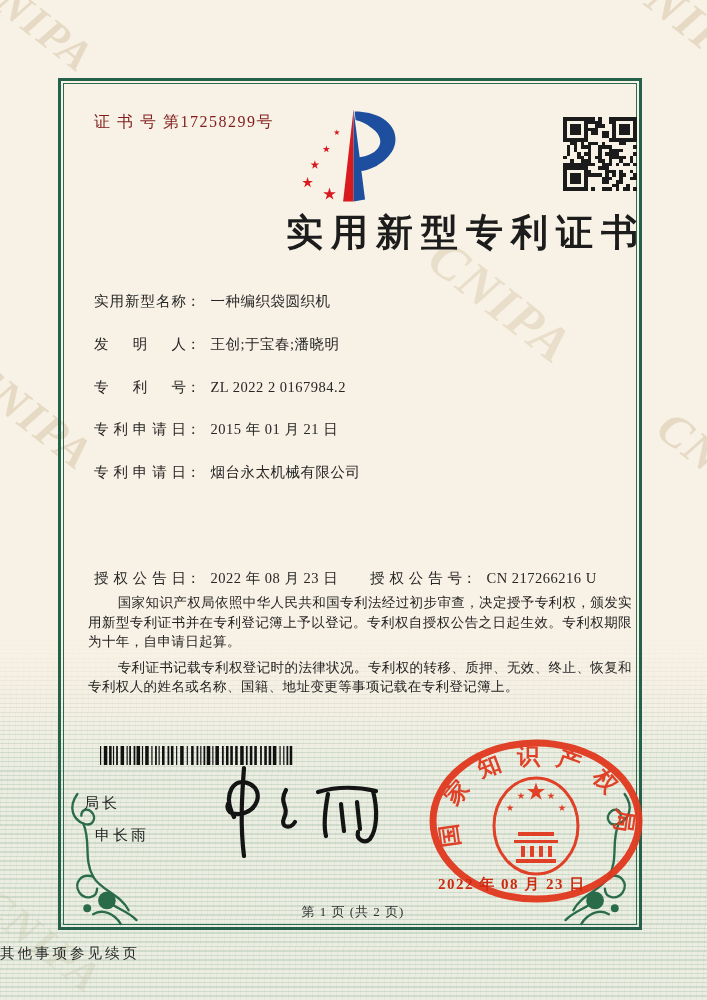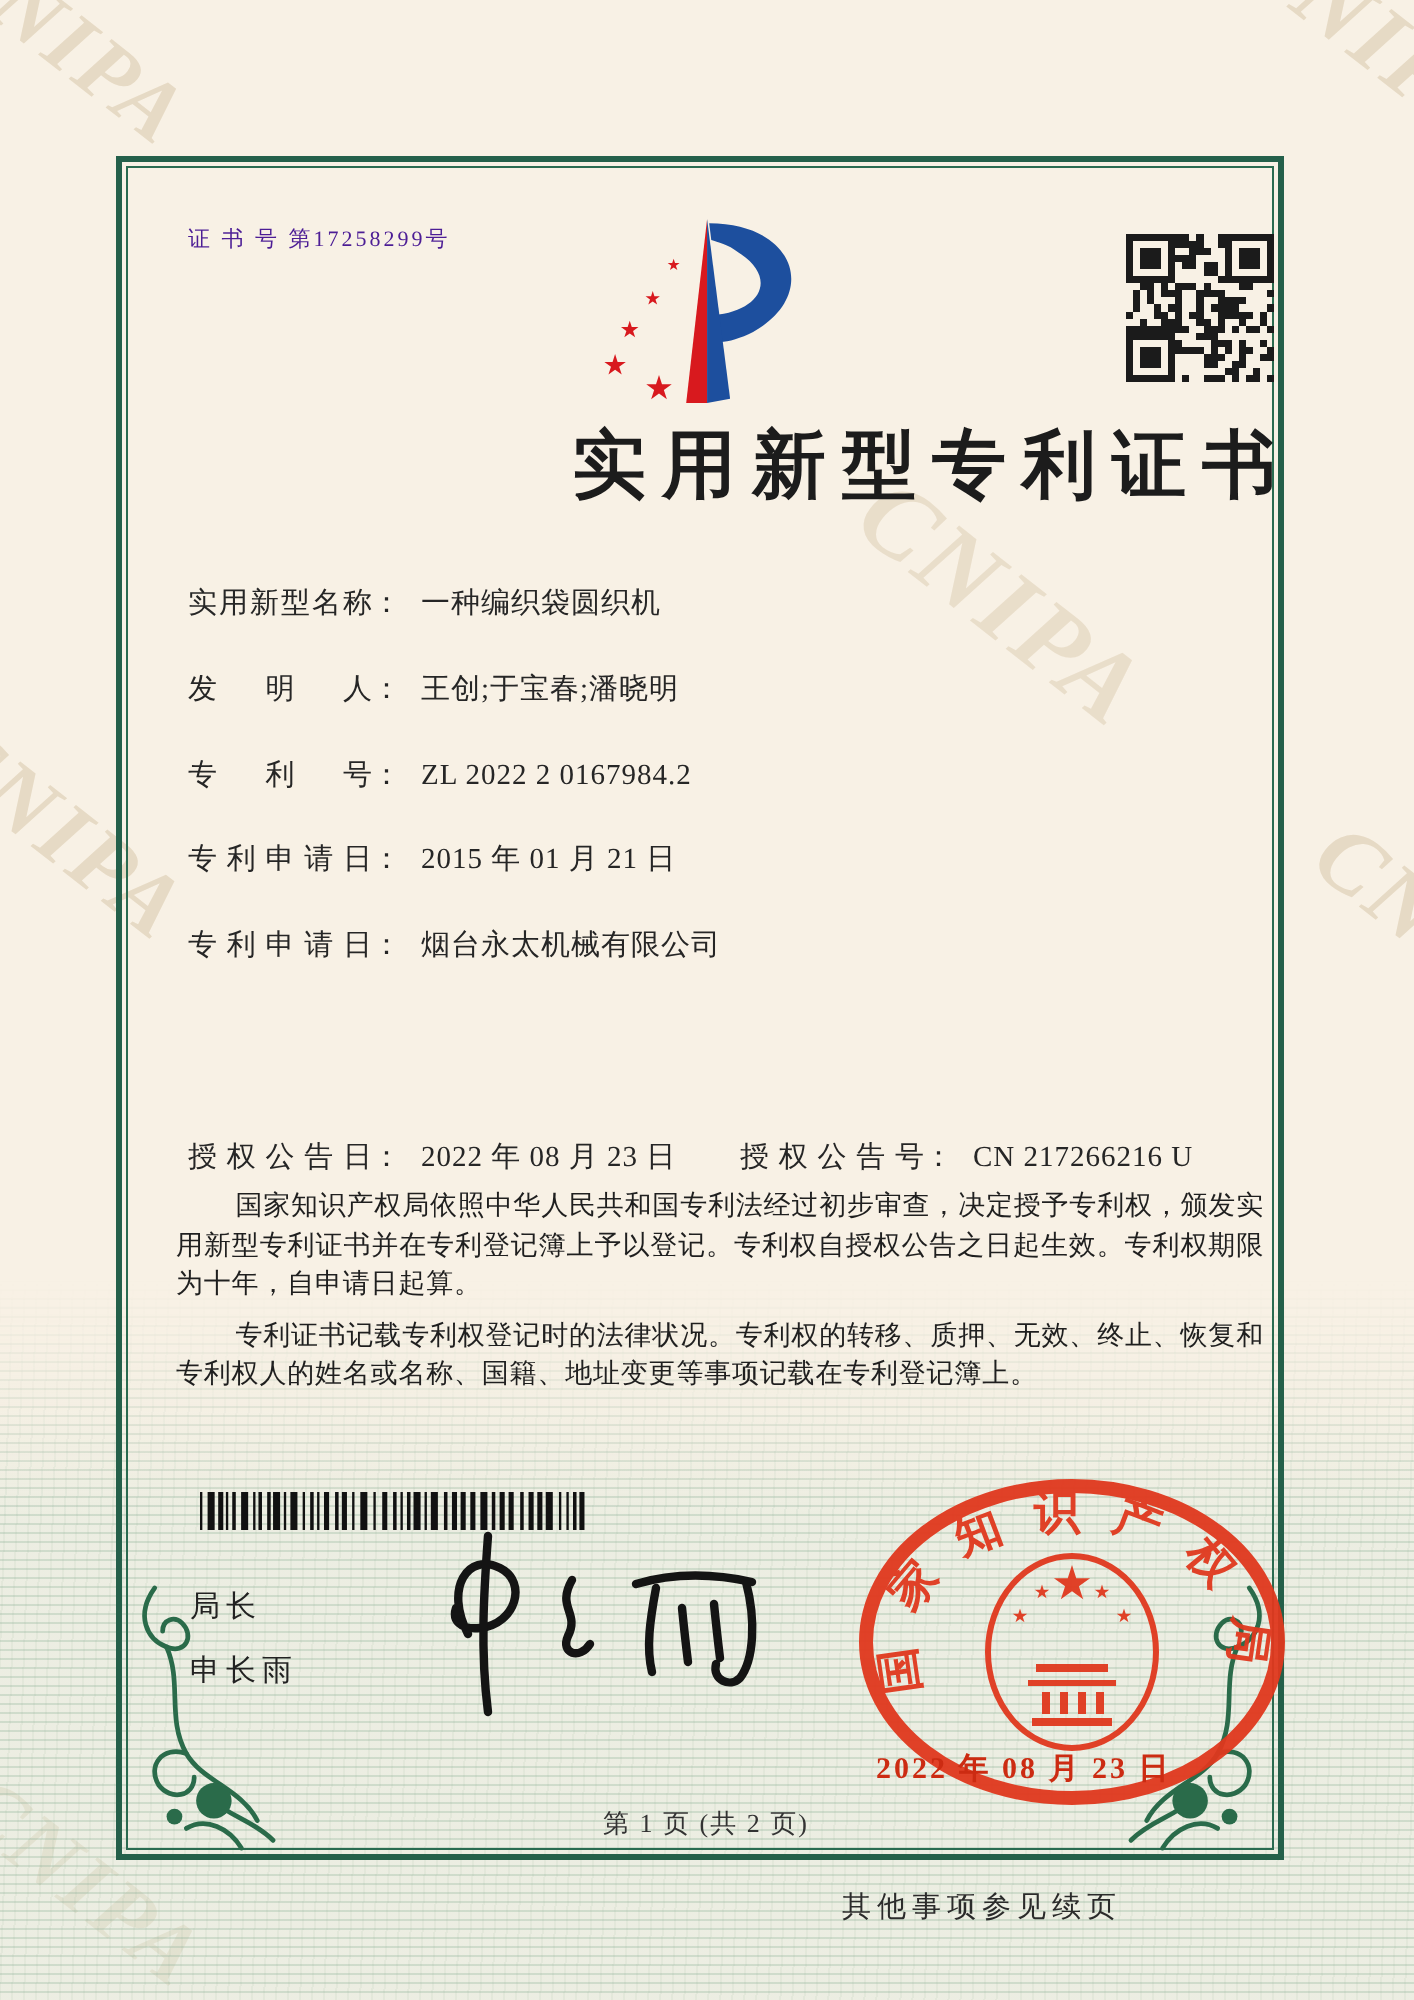--- a/index.html
+++ b/index.html
@@ -14,50 +14,50 @@
       background:
         repeating-linear-gradient(180deg, rgba(140,175,150,.30) 0 1px, rgba(0,0,0,0) 1px 4.5px),
         repeating-linear-gradient(92deg, rgba(140,175,150,.10) 0 1px, rgba(0,0,0,0) 1px 6px),
         linear-gradient(180deg, rgba(222,234,222,.0), rgba(222,234,222,.45) 120px);
       -webkit-mask:linear-gradient(180deg, transparent 0, #000 110px);
       mask:linear-gradient(180deg, transparent 0, #000 110px);}
   
   .frame{position:absolute;left:58px;top:78px;width:584px;height:852px;border:3px solid #24604a;box-sizing:border-box;z-index:1;}
   .frame::after{content:'';position:absolute;inset:2px;border:1px solid #2a6b50;}
   
-  .cert-no{left:94px;top:112px;font-size:11px;color:#4c1d95;letter-spacing:1.5px;z-index:2;}
+  .cert-no{left:94px;top:112px;font-size:16px;color:#7f1d1d;letter-spacing:1.5px;z-index:2;}
   .logo{left:295px;top:105px;width:115px;height:100px;z-index:2;}
   .qr{left:563px;top:117px;width:74px;height:74px;z-index:2;}
   .qr svg{width:100%;height:100%;fill:#1b1b1b;shape-rendering:crispEdges;}
   .title{left:60px;top:208px;width:586px;text-align:right;font-size:37px;font-weight:bold;
          letter-spacing:8px;color:#1c1c1c;z-index:2;}
   
   .frow{position:absolute;left:94px;font-size:14.5px;color:#262626;z-index:2;white-space:nowrap;}
   .flabel{display:inline-block;width:92px;text-align:justify;text-align-last:justify;}
   .fcolon{display:inline-block;margin-right:10px;}
   .fvalue{letter-spacing:.5px;}
   .grant2{position:absolute;left:276px;top:0;}
   
   .paras{left:88px;top:593px;width:544px;z-index:2;color:#1f1f1f;}
   .paras p{margin:0;font-size:13.5px;line-height:19.5px;text-indent:2.2em;letter-spacing:.4px;text-align:justify;}
   .paras p + p{margin-top:6px;}
   
   .barcode{left:100px;top:746px;width:196px;height:19px;z-index:2;}
   .barcode svg{width:100%;height:100%;fill:#111;}
   
-  .sig-title{left:95px;top:794px;font-family:Liberation Sans, sans-serif;font-size:15px;letter-spacing:3px;color:#222;z-index:2;}
+  .sig-title{left:84px;top:794px;font-family:Liberation Sans, sans-serif;font-size:15px;letter-spacing:3px;color:#222;z-index:2;}
   .sig-name{left:95px;top:826px;font-family:"Liberation Sans","DejaVu Sans",sans-serif;font-size:15px;letter-spacing:3px;color:#222;z-index:2;text-align:right;}
   .sig-script{left:200px;top:760px;width:200px;height:105px;z-index:2;}
   
   .seal{left:426px;top:736px;width:220px;height:170px;z-index:3;opacity:.95;}
   .seal-date{left:438px;top:875px;width:200px;font-size:15px;font-weight:bold;color:#cc2b12;
              letter-spacing:1.5px;z-index:4;white-space:nowrap;}
   
   .page-num{left:60px;top:903px;width:586px;text-align:center;font-size:13px;letter-spacing:1px;color:#333;z-index:2;}
-  .note{left:0;top:944px;width:561px;text-align:right;font-size:14.5px;letter-spacing:3px;color:#2b2b2b;z-index:2;}
+  .note{left:0;top:944px;width:561px;text-align:left;font-size:14.5px;letter-spacing:3px;color:#2b2b2b;z-index:2;}
   .ornament{z-index:2;}
 </style>
 </head>
 <body>
 
 <div class="page">
 
   <div class="wm" style="left:-38px;top:-6px;font-size:44px;">CNIPA</div>
   <div class="wm" style="left:610px;top:-10px;font-size:48px;">CNIPA</div>
   <div class="wm" style="left:418px;top:272px;font-size:52px;opacity:.45;">CNIPA</div>

